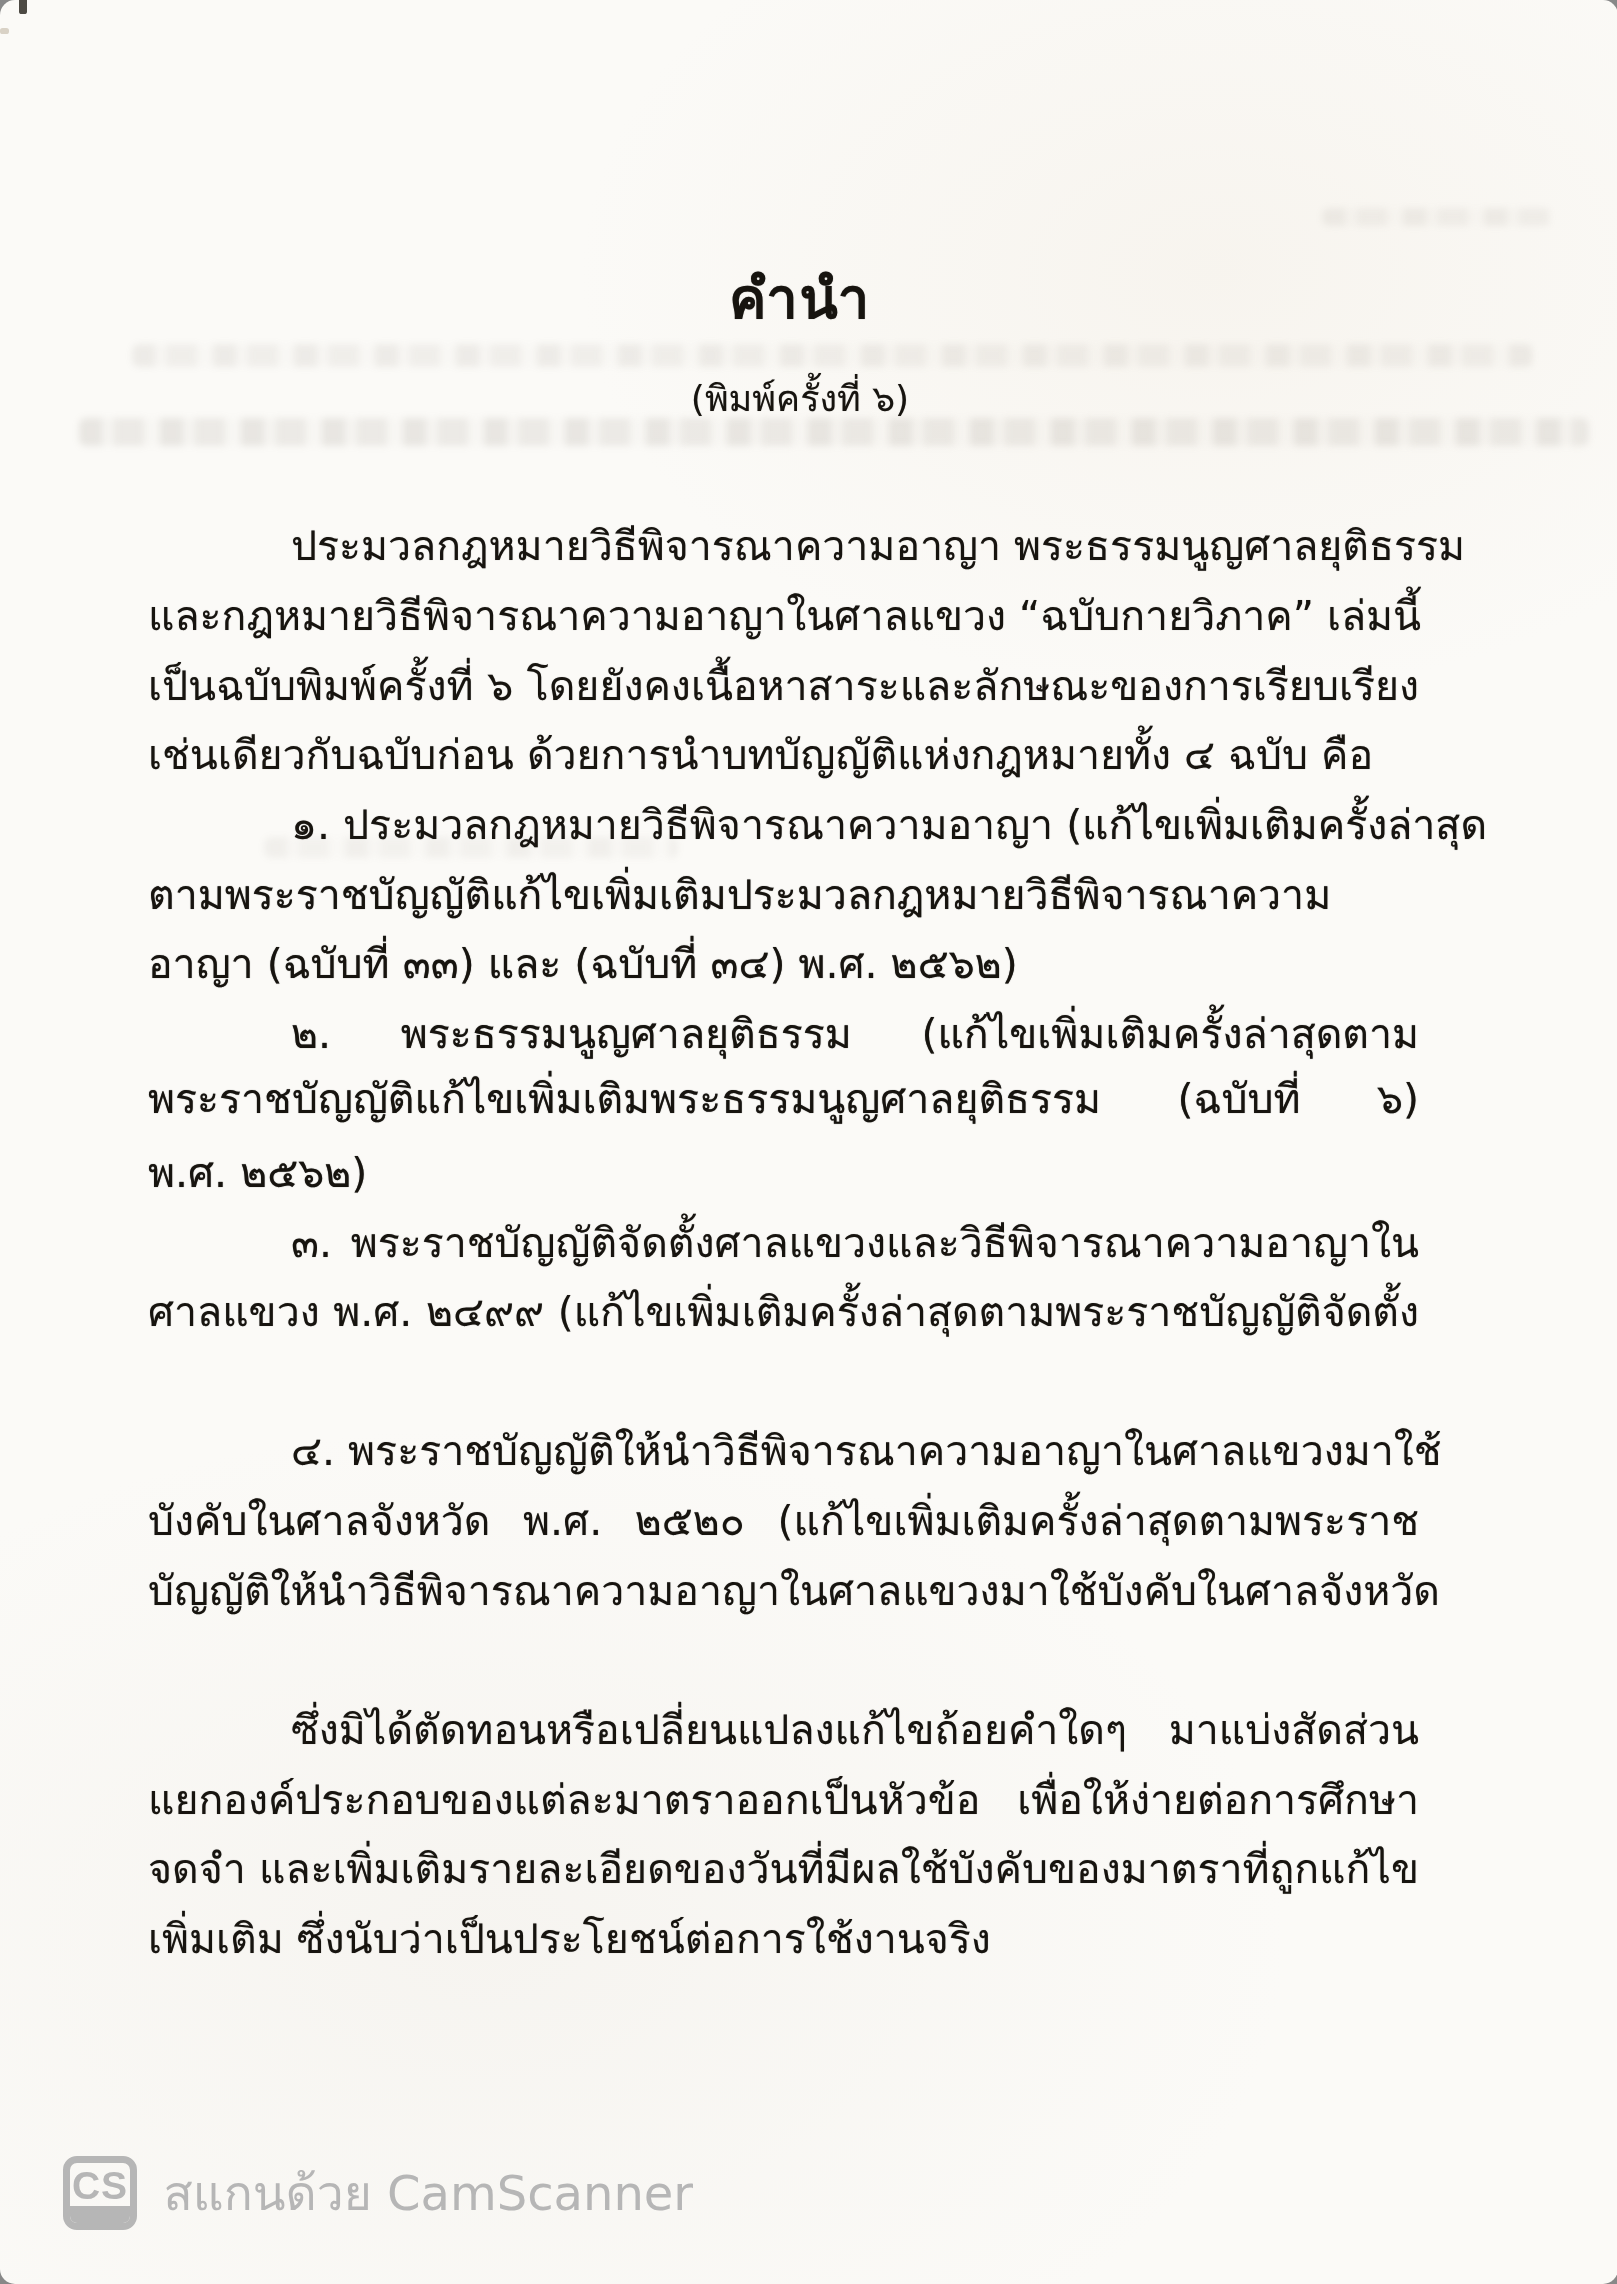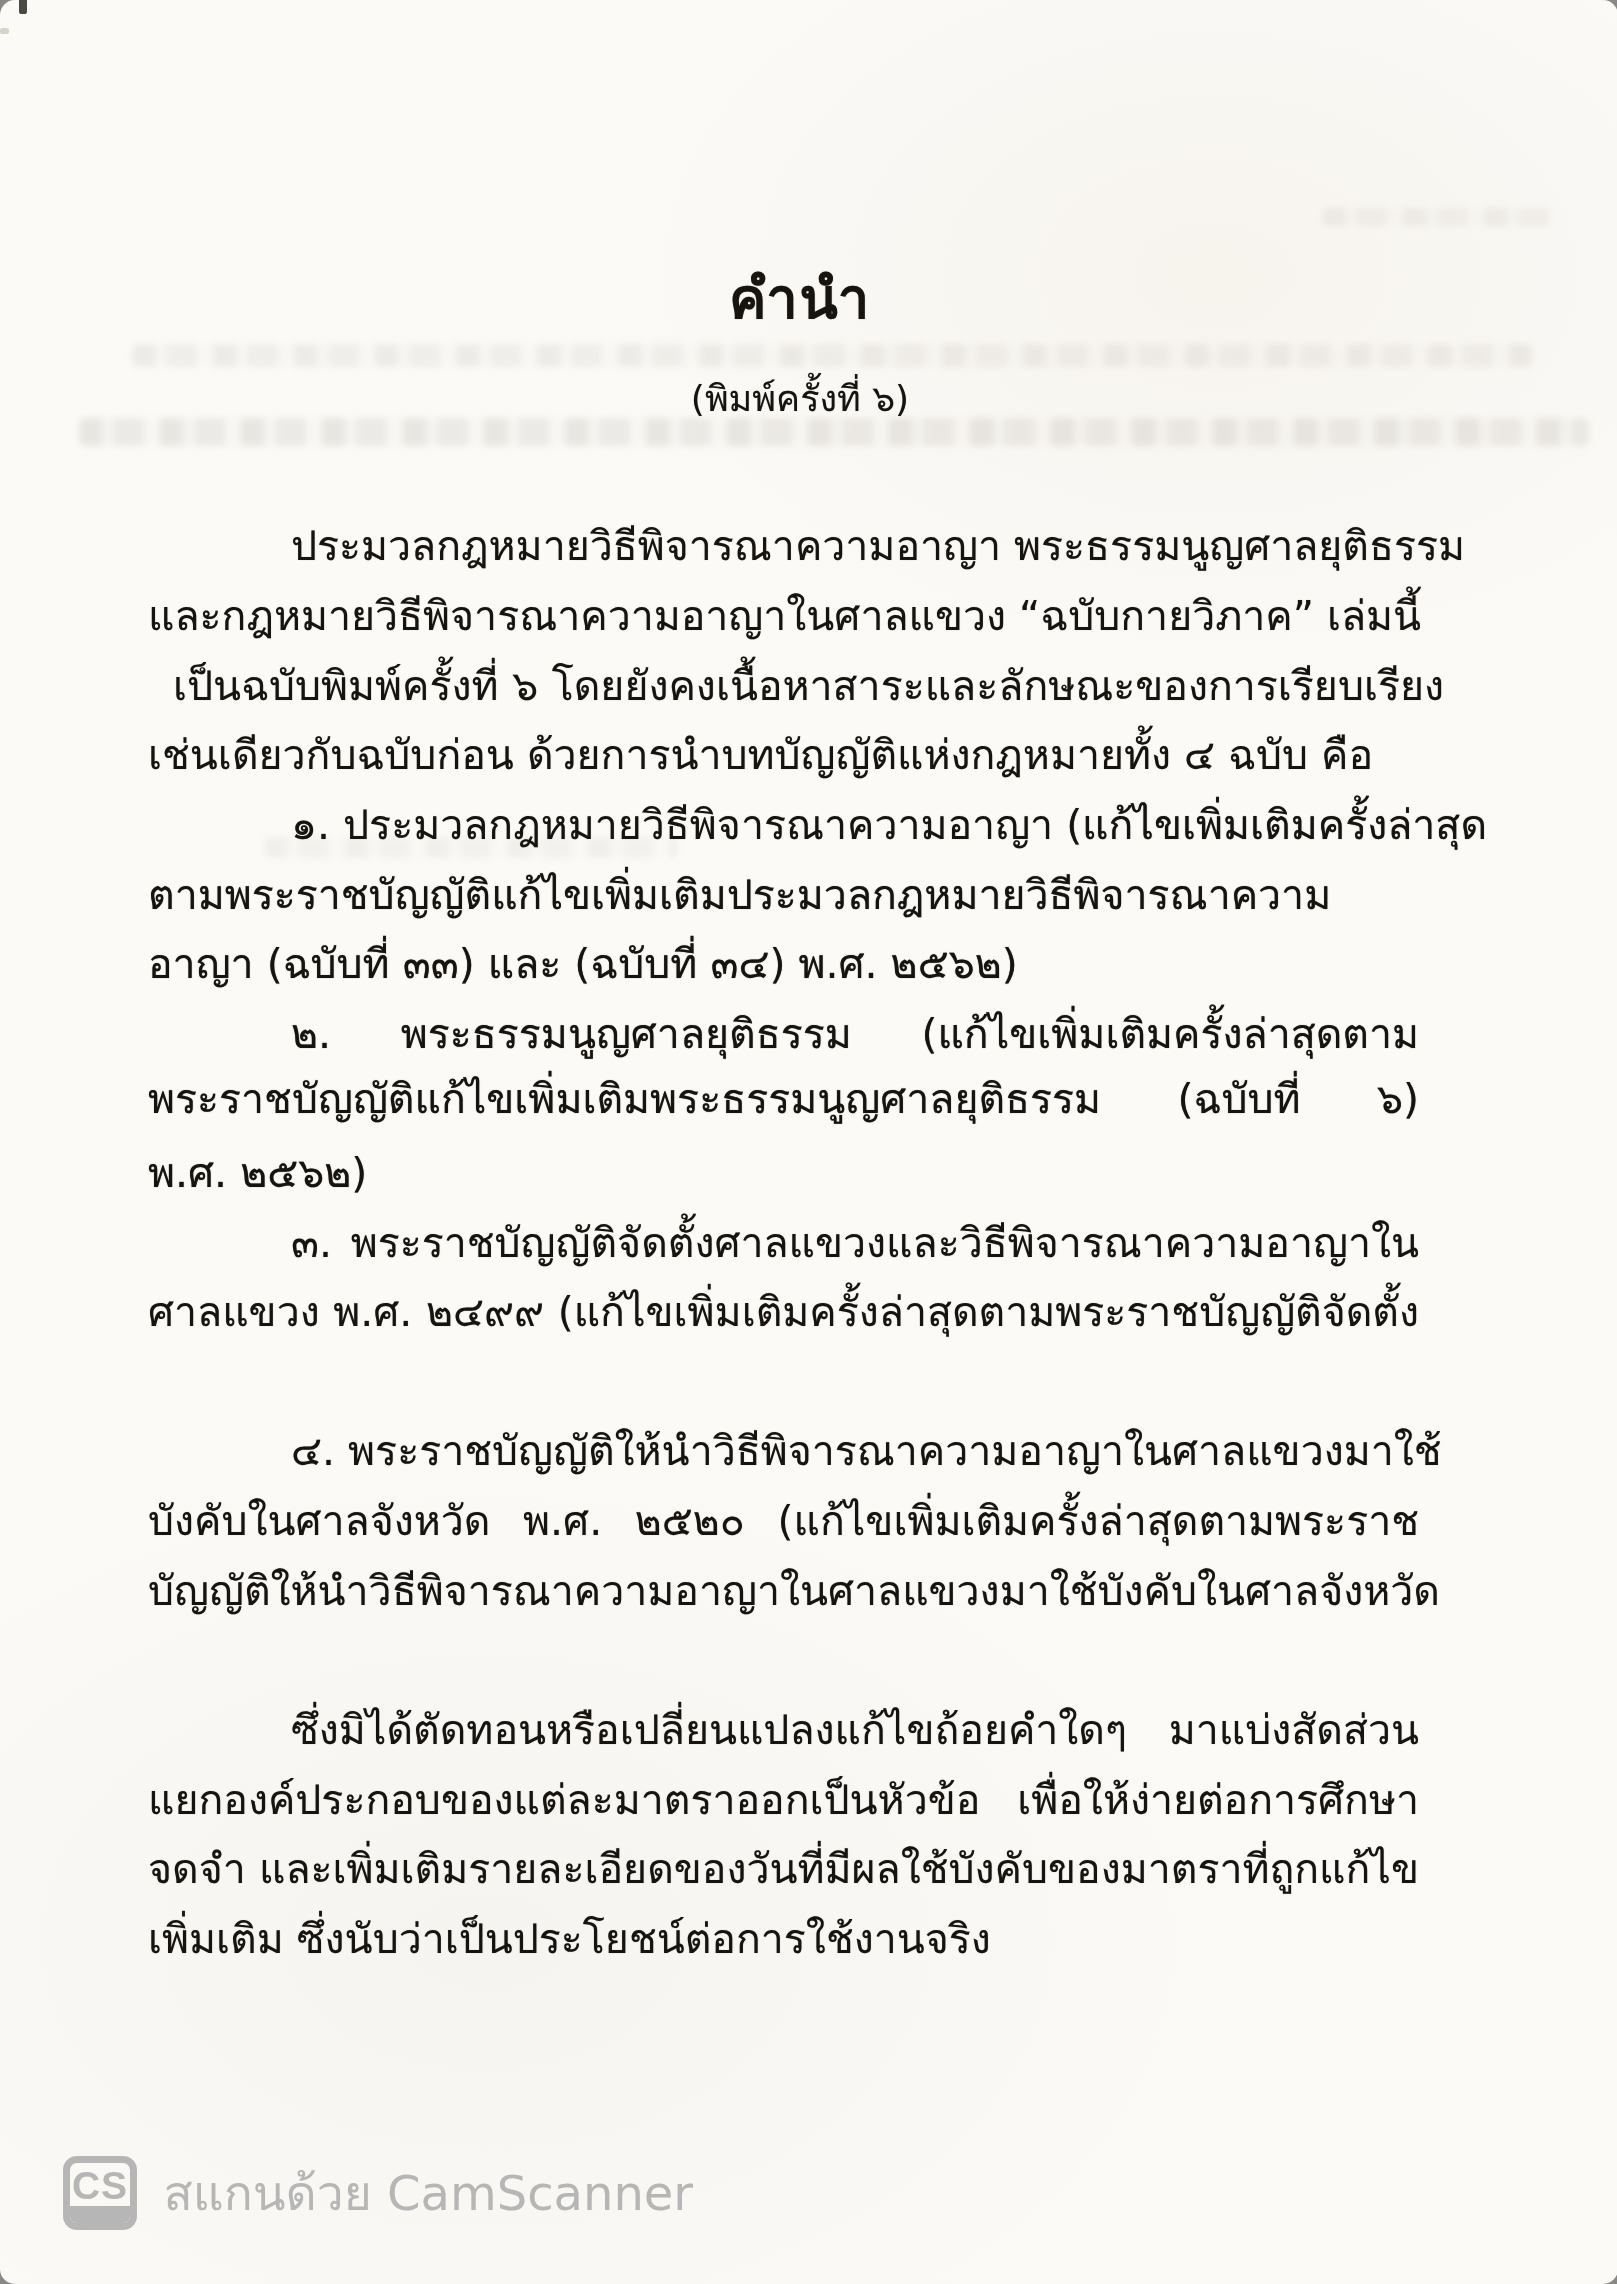--- a/index.html
+++ b/index.html
@@ -78,21 +78,21 @@
   <div class="ghost g1"></div>
   <div class="ghost g2"></div>
   <div class="ghost g4"></div>
 
   <div class="title">คำนำ</div>
   <div class="subtitle">(พิมพ์ครั้งที่ ๖)</div>
 
   <div class="body-block">
       <div class="line j" style="top: 585px;"><span>และกฎหมายวิธีพิจารณาความอาญาในศาลแขวง “ฉบับกายวิภาค” เล่มนี้</span></div>
       <div class="line j ind" style="top: 515px;"><span>ประมวลกฎหมายวิธีพิจารณาความอาญา พระธรรมนูญศาลยุติธรรม</span></div>
-      <div class="line j" style="top: 655px; margin-left: 25px;"><span>เป็นฉบับพิมพ์ครั้งที่ ๖ โดยยังคงเนื้อหาสาระและลักษณะของการเรียบเรียง</span></div>
+      <div class="line j" style="top: 655px;"><span>เป็นฉบับพิมพ์ครั้งที่ ๖ โดยยังคงเนื้อหาสาระและลักษณะของการเรียบเรียง</span></div>
       <div class="line" style="top: 724px;"><span>เช่นเดียวกับฉบับก่อน ด้วยการนำบทบัญญัติแห่งกฎหมายทั้ง ๔ ฉบับ คือ</span></div>
       <div class="line j ind" style="top: 794px;"><span>๑. ประมวลกฎหมายวิธีพิจารณาความอาญา </span><span class="b">(แก้ไขเพิ่มเติมครั้งล่าสุด</span></div>
       <div class="line j" style="top: 864px;"><span class="b">ตามพระราชบัญญัติแก้ไขเพิ่มเติมประมวลกฎหมายวิธีพิจารณาความ</span></div>
       <div class="line" style="top: 933px;"><span class="b">อาญา (ฉบับที่ ๓๓) และ (ฉบับที่ ๓๔) พ.ศ. ๒๕๖๒)</span></div>
       <div class="line j ind" style="top: 1003px;"><span class="b">๒. พระธรรมนูญศาลยุติธรรม (แก้ไขเพิ่มเติมครั้งล่าสุดตาม</span></div>
       <div class="line j" style="top: 1068px;"><span class="b">พระราชบัญญัติแก้ไขเพิ่มเติมพระธรรมนูญศาลยุติธรรม (ฉบับที่ ๖)</span></div>
       <div class="line" style="top: 1142px;"><span class="b">พ.ศ. ๒๕๖๒)</span></div>
       <div class="line j ind" style="top: 1212px;"><span>๓. พระราชบัญญัติจัดตั้งศาลแขวงและวิธีพิจารณาความอาญาใน</span></div>
       <div class="line j" style="top: 1281px;"><span>ศาลแขวง พ.ศ. ๒๔๙๙ (แก้ไขเพิ่มเติมครั้งล่าสุดตามพระราชบัญญัติจัดตั้ง</span></div>
       <div class="line j ind" style="top: 1420px;"><span>๔. พระราชบัญญัติให้นำวิธีพิจารณาความอาญาในศาลแขวงมาใช้</span></div>

